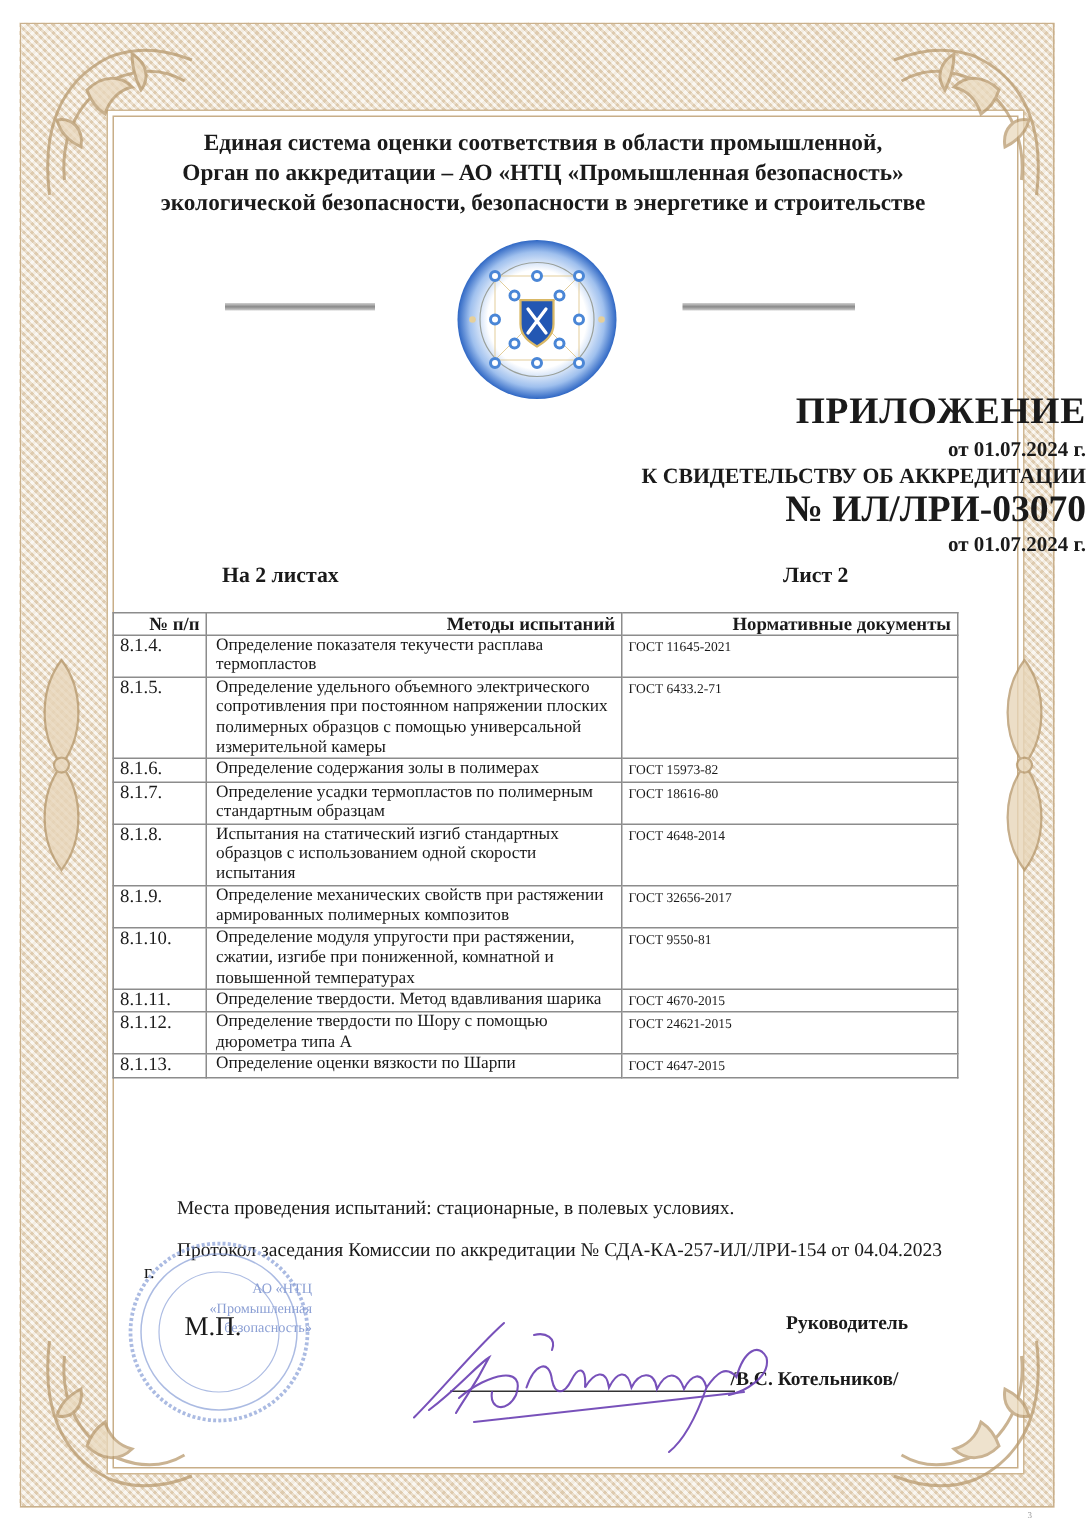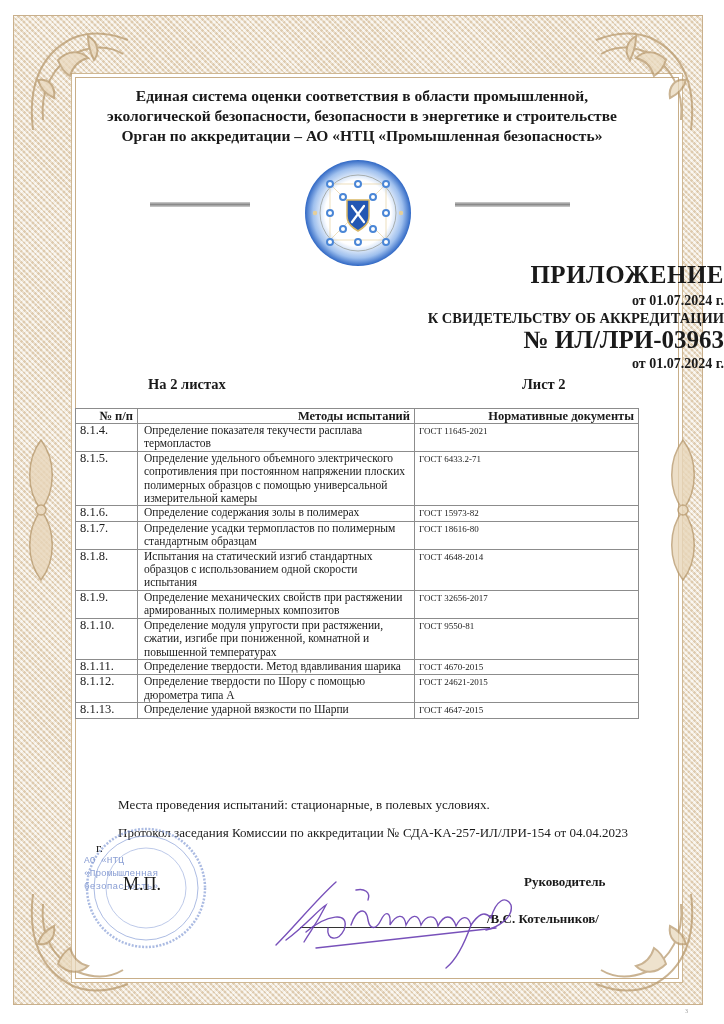--- a/index.html
+++ b/index.html
@@ -58,21 +58,21 @@
   table.methods td.method { width: 266px; padding-left: 6px; }
   table.methods td.doc { font-size: 9px; padding-left: 4px; padding-top: 1px; }
   .col-num { width: 62px; }
   .col-method { width: 276px; }
 
   .notes { position: absolute; left: 84px; top: 785px; width: 556px; font-size: 13px; line-height: 15.5px; text-align: justify; }
   .notes p { margin: 12px; text-indent: 22px; }
 
   .stamp { position: absolute; left: 84px; top: 826px; width: 124px; height: 124px; opacity: 0.8; }
   .stamp svg { width: 100%; height: 100%; }
-  .stamp-text { position: absolute; left: 0; top: 28px; width: 124px; text-align: left; color: #6d86c9; font-family: Liberation Mono, monospace; font-size: 9.5px; line-height: 13px; }
+  .stamp-text { position: absolute; left: 0; top: 28px; width: 124px; text-align: right; color: #6d86c9; font-family: Liberation Serif, serif; font-size: 9.5px; line-height: 13px; }
 
   .mp { position: absolute; left: 123px; top: 874px; font-weight: normal; font-size: 18px; }
   .role { position: absolute; left: 524px; top: 874px; font-weight: bold; font-size: 13px; }
   .signer { position: absolute; left: 487px; top: 911px; font-weight: bold; font-size: 13px; }
   .sign-line { position: absolute; left: 300px; top: 927px; width: 190px; height: 1px; background: #333; }
   .signature { position: absolute; left: 256px; top: 870px; width: 270px; height: 100px; }
   .signature svg { width: 100%; height: 100%; }
   .pagemark { position: absolute; left: 685px; top: 1008px; font-size: 6px; color: #999; }
 </style>
 </head>
@@ -139,22 +139,22 @@
     <path d="M25 80 C40 100 40 130 25 150 C10 130 10 100 25 80Z"></path>
     <circle cx="25" cy="80" r="5"></circle>
   </g>
     </svg>
 </div>
 
 <div class="content">
 
   <div class="header">
     <div>Единая система оценки соответствия в области промышленной,</div>
+    <div>Орган по аккредитации – АО «НТЦ «Промышленная безопасность»</div>
     <div>экологической безопасности, безопасности в энергетике и строительстве</div>
-    <div>Орган по аккредитации – АО «НТЦ «Промышленная безопасность»</div>
   </div>
 
   <div class="logo-row">
     <div class="logo-line left"></div>
     <div class="logo">
       <svg viewBox="0 0 110 110" width="110" height="110">
         <defs>
           <radialGradient id="lg" cx="50%" cy="50%" r="50%">
             <stop offset="0.62" stop-color="#ffffff"></stop>
             <stop offset="0.85" stop-color="#9fc0ee"></stop>
@@ -190,21 +190,21 @@
           <line x1="61" y1="48" x2="49" y2="64"></line>
         </g>
       </svg>
     </div>
     <div class="logo-line right"></div>
   </div>
 
   <div class="title t-main">ПРИЛОЖЕНИЕ</div>
   <div class="title t-date1">от 01.07.2024 г.</div>
   <div class="title t-to">К СВИДЕТЕЛЬСТВУ ОБ АККРЕДИТАЦИИ</div>
-  <div class="title t-num">№ ИЛ/ЛРИ-03963</div>
+  <div class="title t-num">№ ИЛ/ЛРИ-03070</div>
   <div class="title t-date2">от 01.07.2024 г.</div>
 
   <div class="sheets left">На 2 листах</div>
   <div class="sheets right">Лист 2</div>
 
   <table class="methods">
     <colgroup>
         <col class="col-num">
         <col class="col-method">
         <col>
@@ -257,21 +257,21 @@
           <td class="method">Определение твердости. Метод вдавливания шарика</td>
           <td class="doc">ГОСТ 4670-2015</td>
         </tr>
         <tr>
           <td class="num">8.1.12.</td>
           <td class="method">Определение твердости по Шору с помощью дюрометра типа А</td>
           <td class="doc">ГОСТ 24621-2015</td>
         </tr>
         <tr>
           <td class="num">8.1.13.</td>
-          <td class="method">Определение ударной вязкости по Шарпи</td>
+          <td class="method">Определение оценки вязкости по Шарпи</td>
           <td class="doc">ГОСТ 4647-2015</td>
         </tr>
       </tbody>
   </table>
 
   <div class="notes">
     <p>Места проведения испытаний: стационарные, в полевых условиях.</p>
     <p>Протокол заседания Комиссии по аккредитации № СДА-КА-257-ИЛ/ЛРИ-154 от 04.04.2023 г.</p>
   </div>
 

